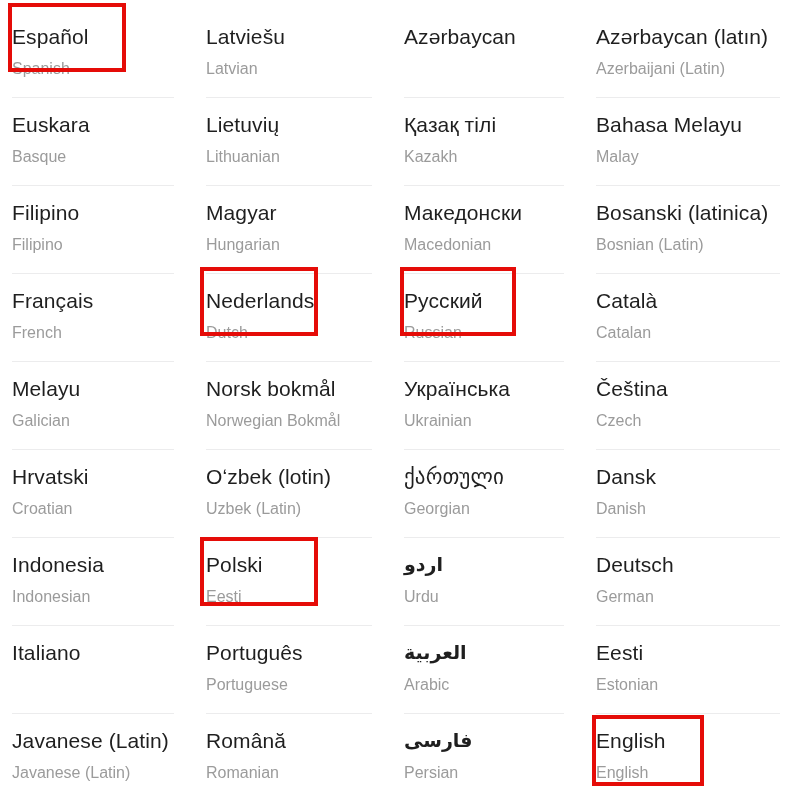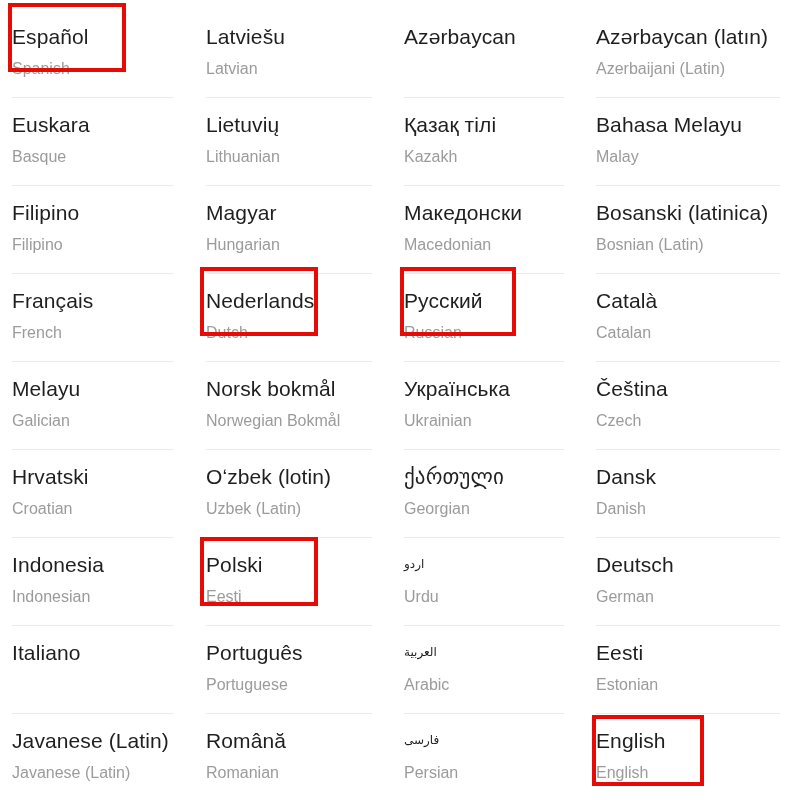--- a/index.html
+++ b/index.html
@@ -57,21 +57,22 @@
     line-height: 22px;
     color: #9b9b9b;
     margin-top: 9px;
     white-space: nowrap;
   }
 
   .cell.rtl .native {
     direction: rtl;
     unicode-bidi: bidi-override;
     text-align: left;
-    font-size: 12px;
+    font-size: 19px;
+    font-weight: bold;
   }
 
   
   #annotations {
     position: absolute;
     left: 0;
     top: 0;
     width: 800px;
     height: 800px;
     pointer-events: none;

